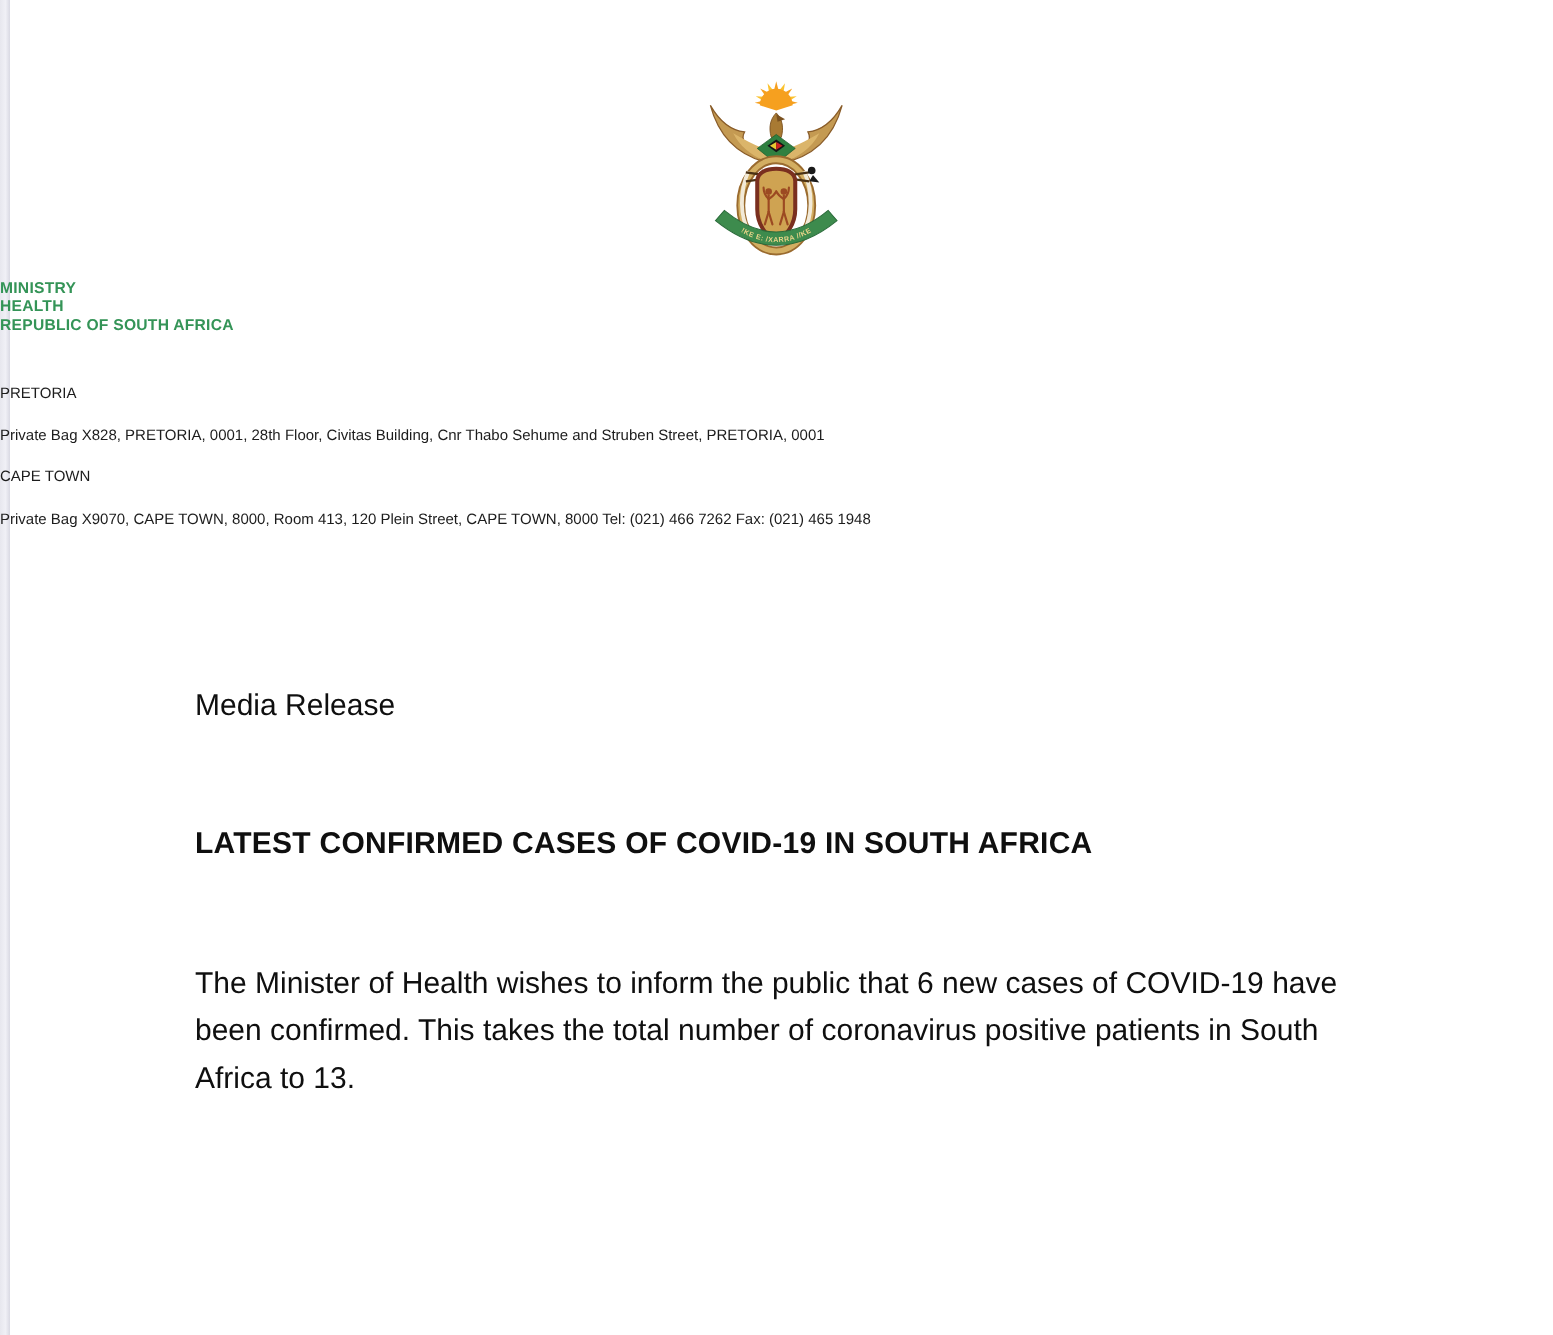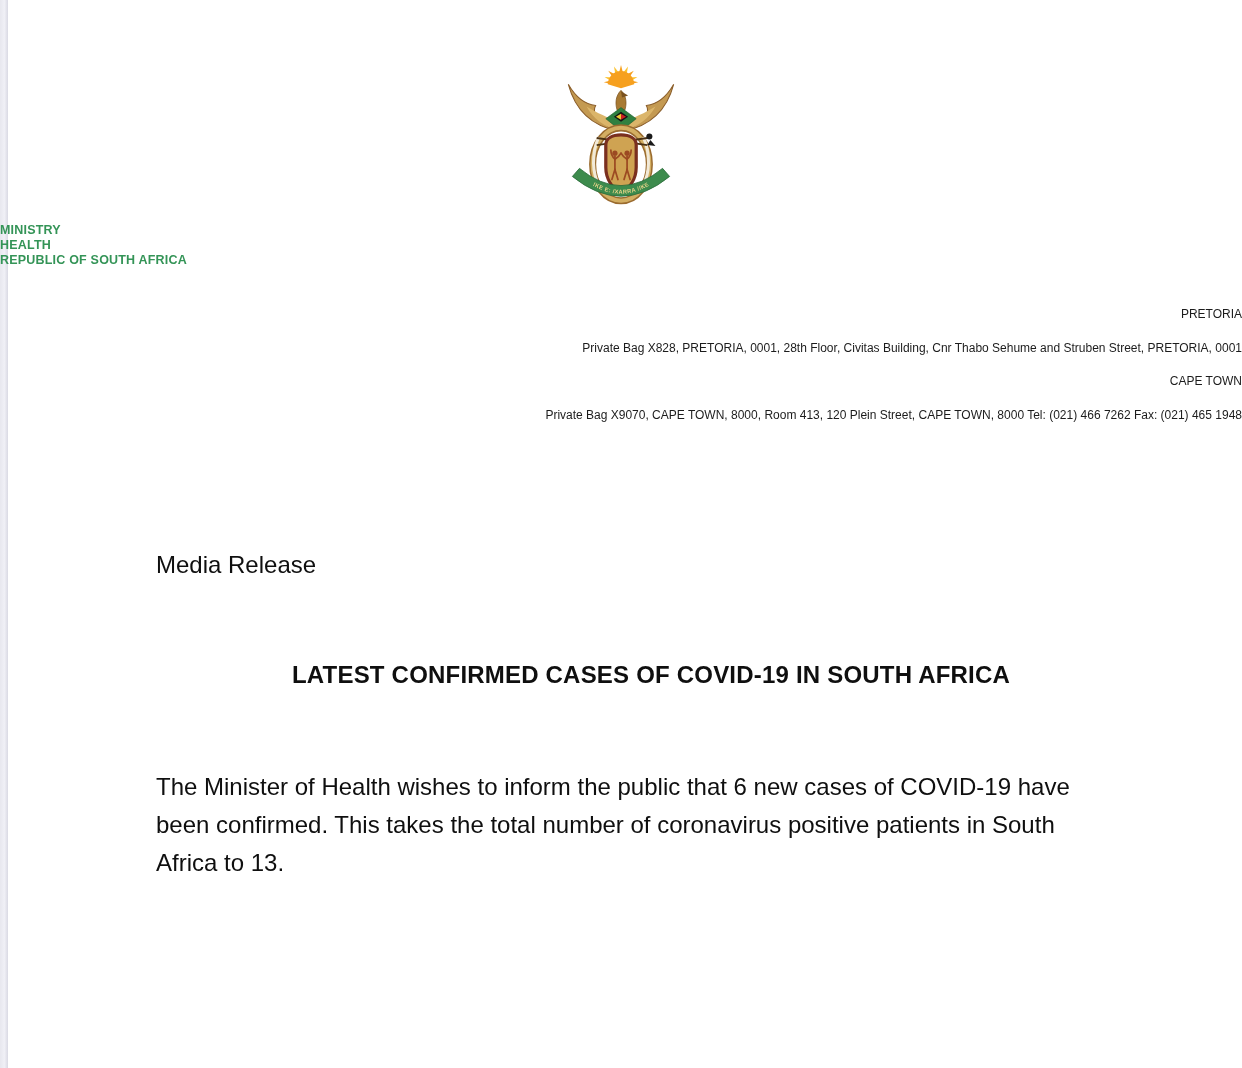--- a/index.html
+++ b/index.html
@@ -34,36 +34,36 @@
     font-weight: bold;
     font-size: 12.5px;
     line-height: 15px;
     color: #349457;
     white-space: pre-line;
     letter-spacing: 0.2px;
   }
 
   .contact-block {
     margin-top: 30px;
-    text-align: right;
+    text-align: left;
     font-size: 12px;
     line-height: 33.5px;
     color: #1c1c1c;
   }
 
   .body-block {
     margin-top: 114px;
     padding-left: 156px;
     padding-right: 96px;
     font-size: 24px;
     color: #0f0f0f;
   }
   .doc-type      { line-height: 38px; }
   .doc-date      { margin-top: 72px; line-height: 38px; }
-  .doc-headline  { margin-top: 72px; line-height: 38px; font-weight: bold; letter-spacing: 0.2px; text-align: center; }
+  .doc-headline  { margin-top: 72px; line-height: 38px; font-weight: bold; letter-spacing: 0.2px; }
   .doc-paragraph { margin-top: 74px; line-height: 38px; white-space: pre-line; max-width: 960px; }
 </style>
 </head>
 <body>
 
 <div class="page">
   <div class="page-edge-strip"></div>
 
   <div class="content">
 

